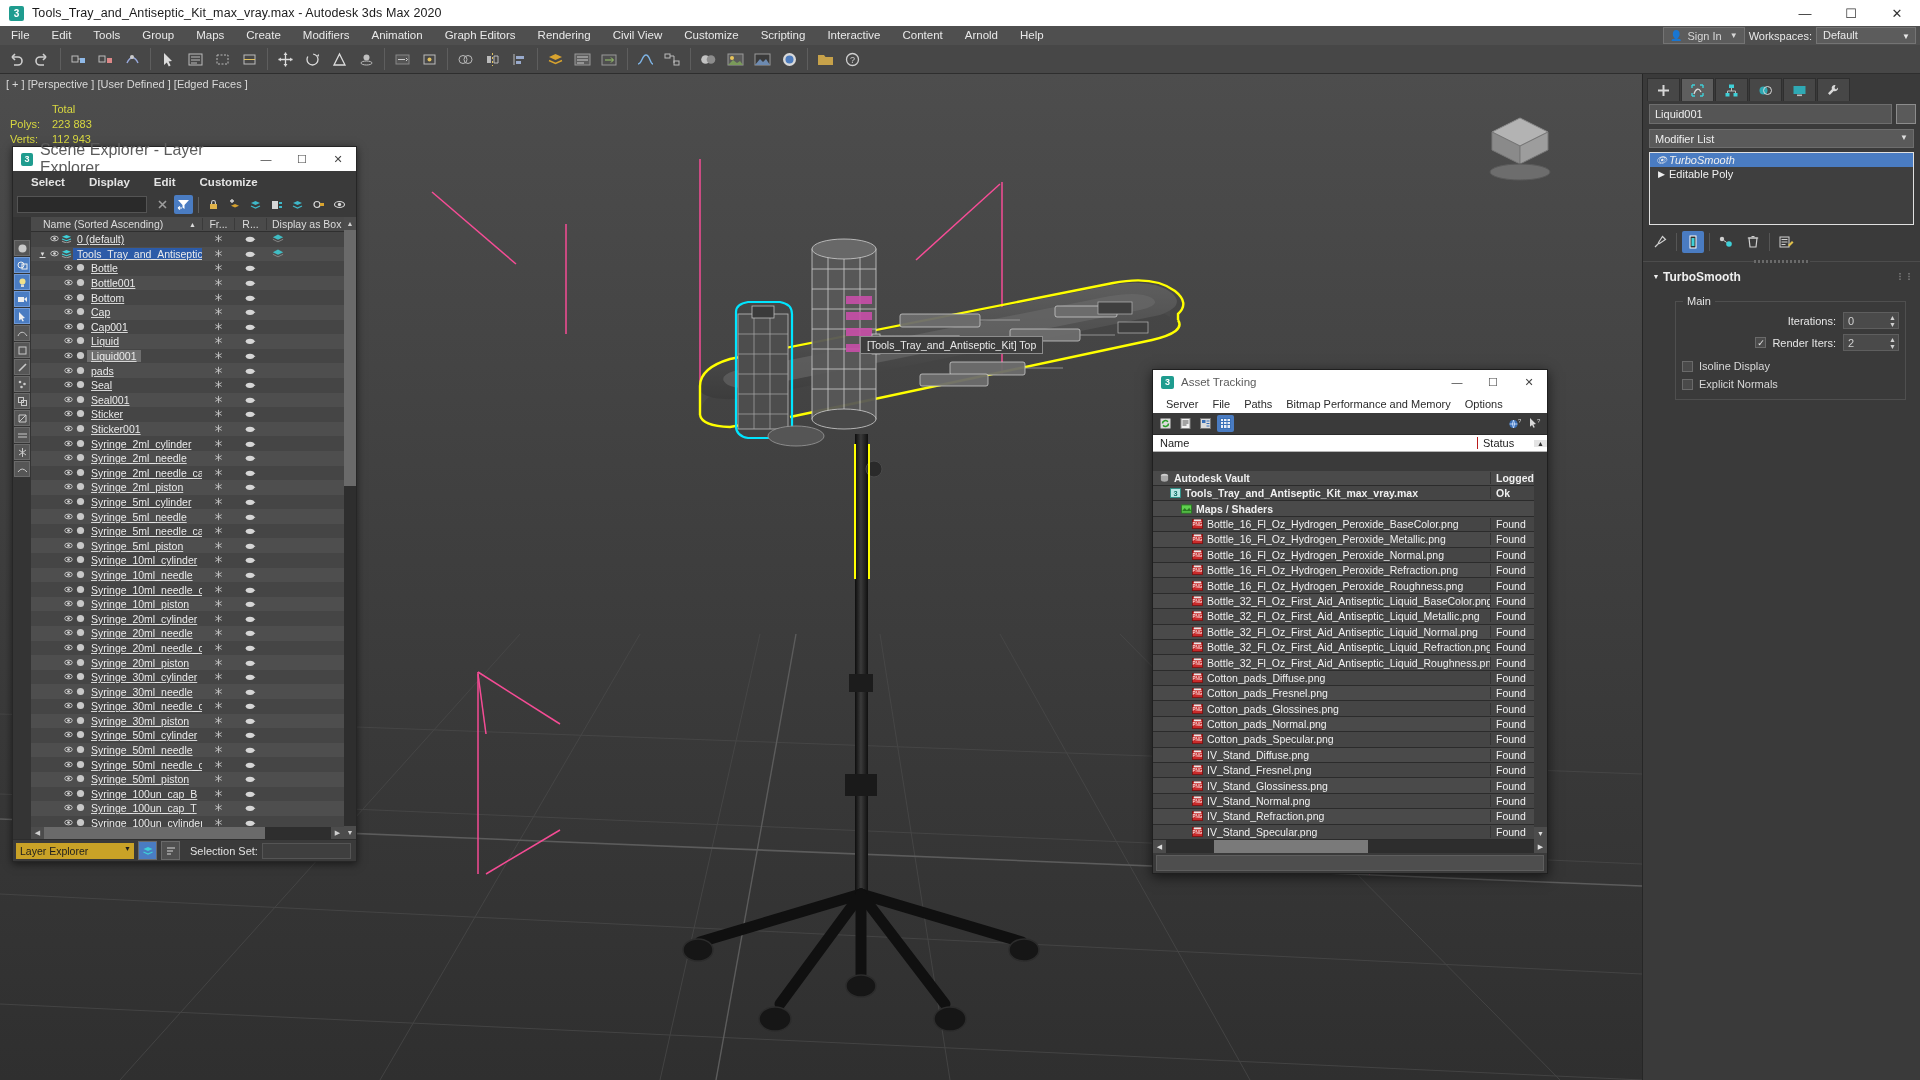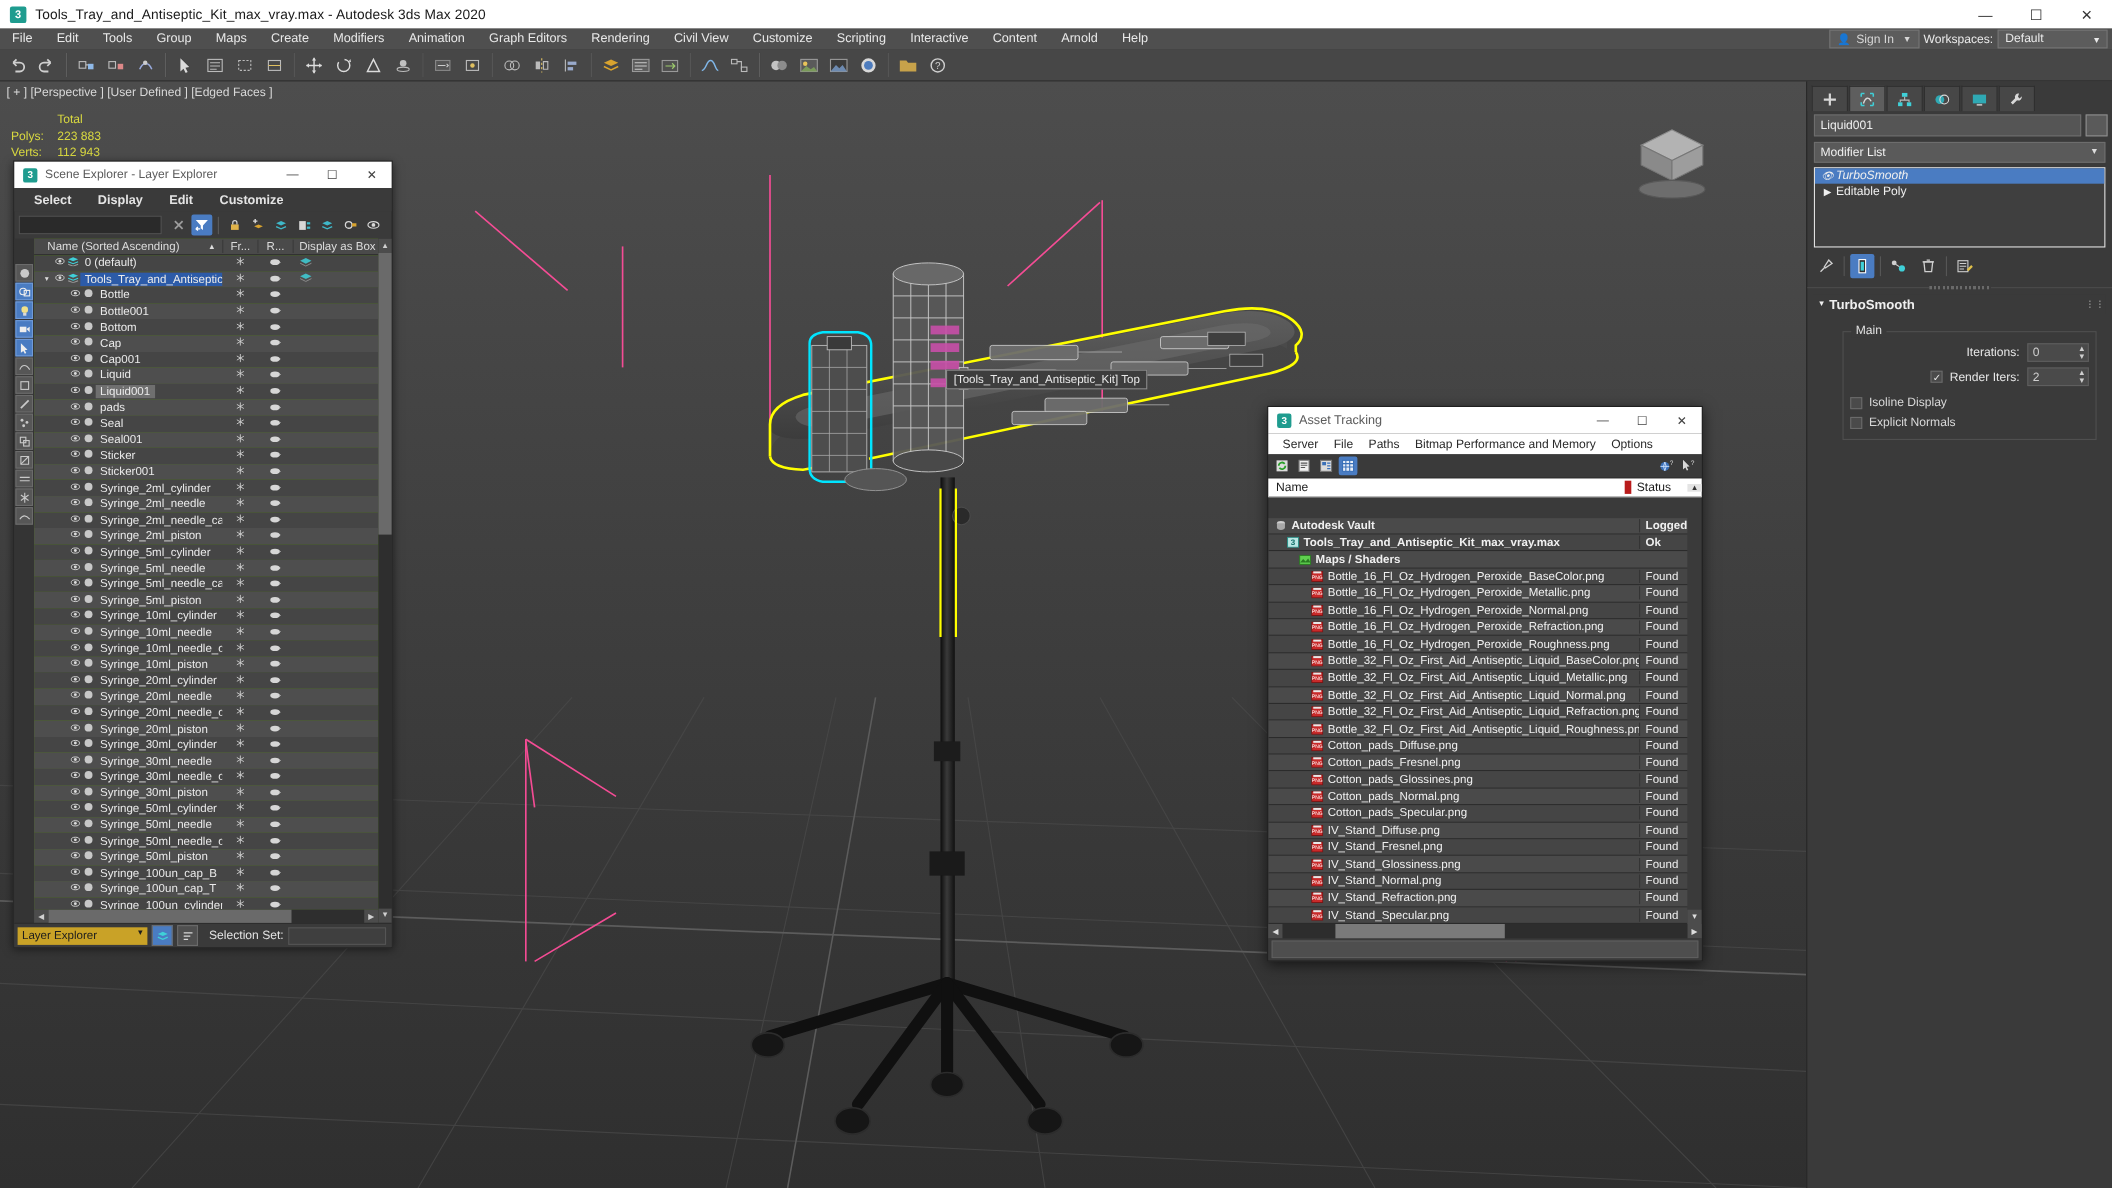--- a/index.html
+++ b/index.html
@@ -53,42 +53,42 @@
   
   #objtip{ position:absolute; left:860px; top:262px; background:#3d3d3d; border:1px solid #8d8d8d;
      color:#e8e8e8; font-size:10.5px; padding:2px 6px; z-index:8; white-space:nowrap;}
 
   
   #se{ position:absolute; left:12px; top:146px; width:345px; height:716px; background:#3a3a3a;
       border:1px solid #262626; box-shadow:0 2px 8px rgba(0,0,0,.55); z-index:20; display:flex; flex-direction:column;}
   #se .cap{ height:24px; background:#fff; display:flex;align-items:center; }
   #se .cap .ico{ width:13px;height:13px;background:#1f9c8f;color:#fff;font-size:9px;line-height:13px;
       text-align:center;border-radius:2px;margin:0 7px 0 8px; font-weight:bold;}
-  #se .cap .t{ color:#5b5b5b; font-size:11px;}
+  #se .cap .t{ color:#5b5b5b; font-size:16px;}
   #se .cap .btns{ margin-left:auto; display:flex;}
   #se .cap .b{ width:36px;height:24px;display:flex;align-items:center;justify-content:center;color:#444;font-size:11px;}
   #se .menu{ height:21px; background:#3a3a3a; display:flex; align-items:center; padding-left:18px;}
   #se .menu .m{ margin-right:24px; font-size:11.5px; color:#e4e4e4; font-weight:bold;}
   #se .tools{ height:25px; display:flex; align-items:center; padding:0 4px; gap:2px;}
   #se .srch{ width:130px;height:17px; background:#2a2a2a; border:1px solid #545454; margin-right:4px;}
   #se .tbi{ width:19px;height:19px;display:flex;align-items:center;justify-content:center;border-radius:2px;}
   #se .tbi.on{ background:#4a7cc2;}
   #se .body{ flex:1; display:flex; min-height:0; }
   #se .lrail{ width:18px; background:#343434; padding-top:22px;}
   #se .lrail .ri{ width:16px;height:16px;margin:1px 1px; background:#565656; border:1px solid #6b6b6b;
      display:flex;align-items:center;justify-content:center;}
   #se .lrail .ri.on{ background:#4a7cc2; border-color:#6f9ad8;}
   #se .listwrap{ flex:1; display:flex; flex-direction:column; min-width:0; background:#4d7c0f;}
   #se .hdr{ height:15px; background:#4a4a4a; border-bottom:1px solid #2f2f2f; display:flex; align-items:center;
      font-size:10.5px; color:#dcdcdc;}
   #se .hdr .c1{ flex:1; padding-left:12px; position:relative;}
   #se .hdr .c1 .sortarrow{ position:absolute; right:6px; top:3px; font-size:7px;}
   #se .hdr .c{ width:32px; text-align:center; border-left:1px solid #3a3a3a;}
   #se .hdr .cdisp{ width:78px; padding-left:5px; border-left:1px solid #3a3a3a;}
-  #se .rows{ flex:1; overflow:hidden; position:relative;}
+  #se .rows{ flex:1; overflow:hidden; position:relative;text-decoration:underline;}
   #se .row{ height:14.6px; display:flex; align-items:center; font-size:10.5px; color:#eaeaea;}
   #se .row.alt{ background:#4e4e4e;}
   #se .row.even{ background:#454545;}
   #se .row.sel .nm{ background:#2c5ba8; }
   #se .row.hil .nm{ background:#6f6f6f; }
   #se .row .eye{ width:12px; text-align:center; }
   #se .row .dot{ width:13px; text-align:center;}
   #se .row .nmw{ flex:1; min-width:0; display:flex;}
   #se .row .nm{ padding:0 4px; white-space:nowrap; overflow:hidden; }
   #se .row .c{ width:32px; text-align:center;}
@@ -125,21 +125,21 @@
   #at .menu .m{ padding:0 7px; font-size:11px; color:#2a2a2a;}
   #at .tools{ height:22px; background:#3a3a3a; display:flex; align-items:center; padding:0 4px; gap:3px;
      border-bottom:1px solid #2b2b2b;}
   #at .tools .tbi{ width:17px;height:17px; display:flex;align-items:center;justify-content:center; border-radius:2px;}
   #at .tools .tbi.on{ background:#4a7cc2; }
   #at .tools .sp{ margin-left:auto; }
   #at .grid{ flex:1; display:flex; flex-direction:column; min-height:0;}
   #at .ghdr{ height:17px; background:#fff; display:flex; align-items:center; font-size:11px; color:#1c1c1c;
      border-bottom:1px solid #b4b4b4;}
   #at .ghdr .n{ flex:1; padding-left:7px;}
-  #at .ghdr .s{ width:57px; padding-left:5px; border-left:6px solid #b91c1c;}
+  #at .ghdr .s{ width:57px; padding-left:5px; border-left:1px solid #b91c1c;}
   #at .ghdr .sc{ width:13px; background:#e4e4e4; text-align:center; font-size:7px; color:#333;}
   #at .grows{ flex:1; overflow:hidden; display:flex;align-items:flex-end;}
   #at .gcol{ flex:1; min-width:0;}
   #at .grow{ height:15.4px; display:flex; align-items:center; font-size:10.5px; color:#f0f0f0;
      border-bottom:1px solid #2b2b2b; background:#4a4a4a;}
   #at .grow.b{ background:#454545;}
   #at .grow .n{ flex:1; min-width:0; display:flex; align-items:center; white-space:nowrap; overflow:hidden;}
   #at .grow .n .fi{ margin-right:4px; flex:0 0 auto; display:flex;}
   #at .grow .s{ width:44px; padding-left:5px; border-left:1px solid #343434; flex:0 0 auto; white-space:nowrap; overflow:hidden;}
   #at .gvsb{ width:13px; background:#2d2d2d; display:flex;flex-direction:column;align-items:center;}

